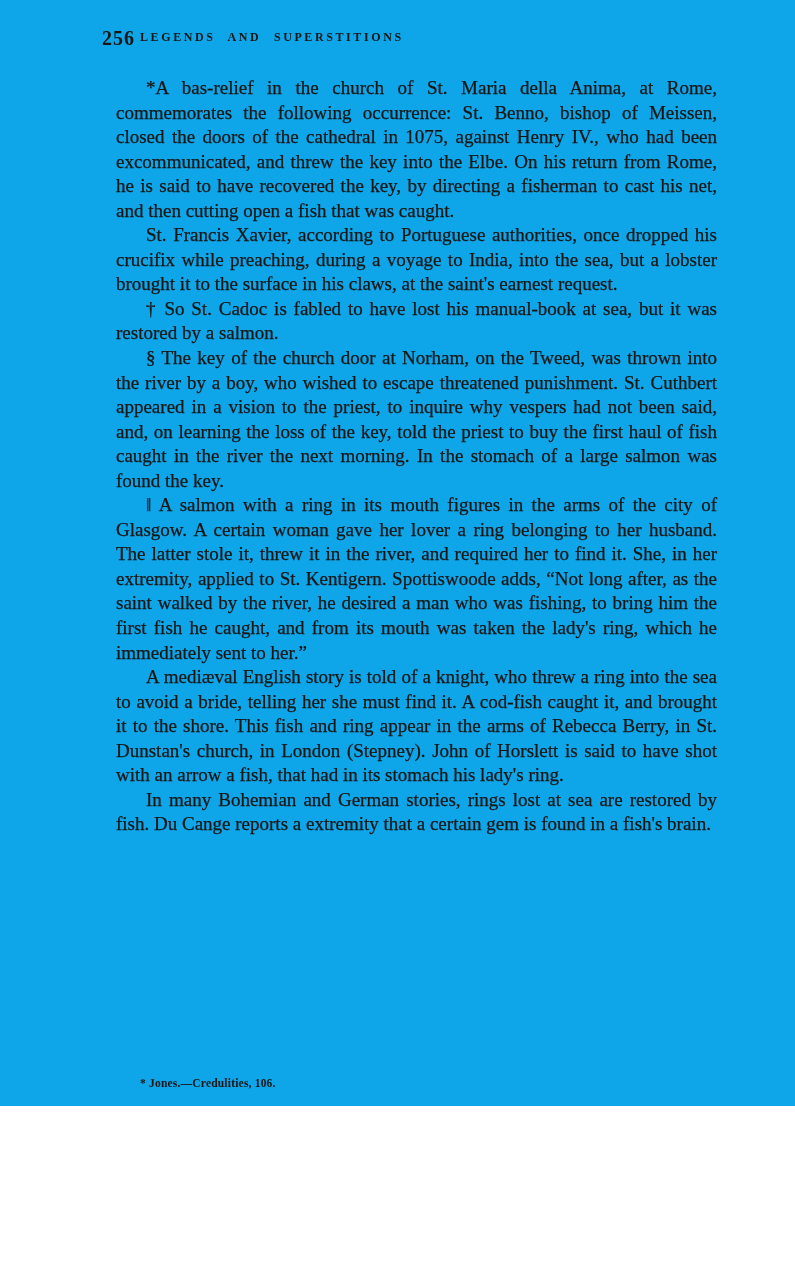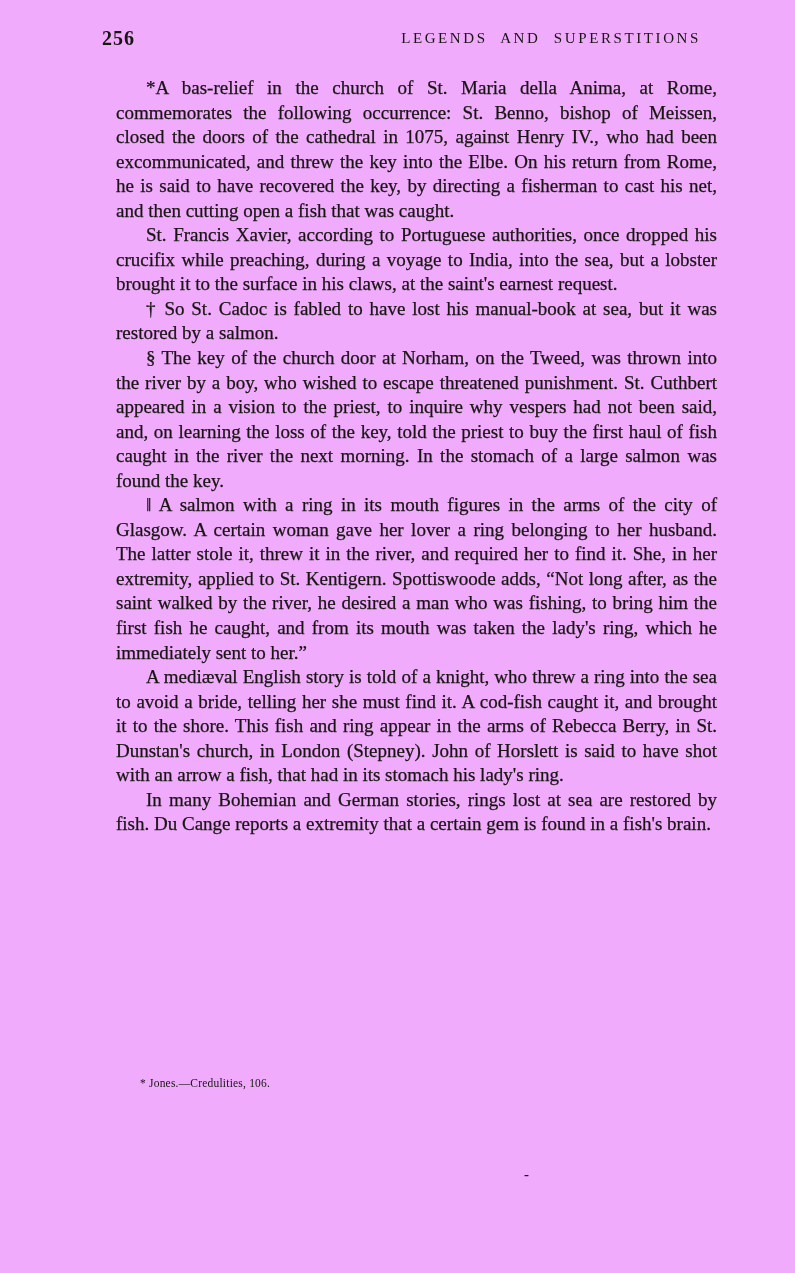--- a/index.html
+++ b/index.html
@@ -4,45 +4,45 @@
 <style>
   * { margin: 0; padding: 0; box-sizing: border-box; }
   html, body { width: 795px; height: 1273px; }
   body {
     font-family: "Liberation Serif", "DejaVu Serif", serif;
     background: #ffffff;
   }
   .page {
     position: relative;
     width: 795px;
-    height: 1273px;
-    background: #f0abfc;
+    height: 1106px;
+    background: #0ea5e9;
     color: #181512;
     overflow: hidden;
   }
   .page-header {
     position: absolute;
     top: 30px;
     left: 100px;
     width: 601px;
     height: 24px;
   }
   .page-number {
     position: absolute;
     left: 2px;
     top: -3px;
     font-size: 20px;
     font-weight: bold;
     letter-spacing: 1px;
   }
   .running-title {
     display: block;
-    text-align: right;
-    font-size: 15px;
-    font-weight: normal;
+    text-align: left;
+    font-size: 12px;
+    font-weight: bold;
     letter-spacing: 2.6px;
     word-spacing: 7px;
     padding-left: 40px;
   }
   .text-block {
     position: absolute;
     top: 76px;
     left: 116px;
     width: 601px;
     font-size: 19px;
@@ -52,21 +52,21 @@
   }
   .text-block p {
     text-indent: 30px;
   }
   .footnotes {
     position: absolute;
     top: 1076px;
     left: 140px;
     width: 500px;
     font-size: 11.5px;
-    font-weight: normal;
+    font-weight: bold;
     line-height: 14.6px;
     letter-spacing: 0.2px;
   }
   .bottom-dash {
     position: absolute;
     top: 1166px;
     left: 524px;
     font-size: 15px;
     font-weight: bold;
   }

